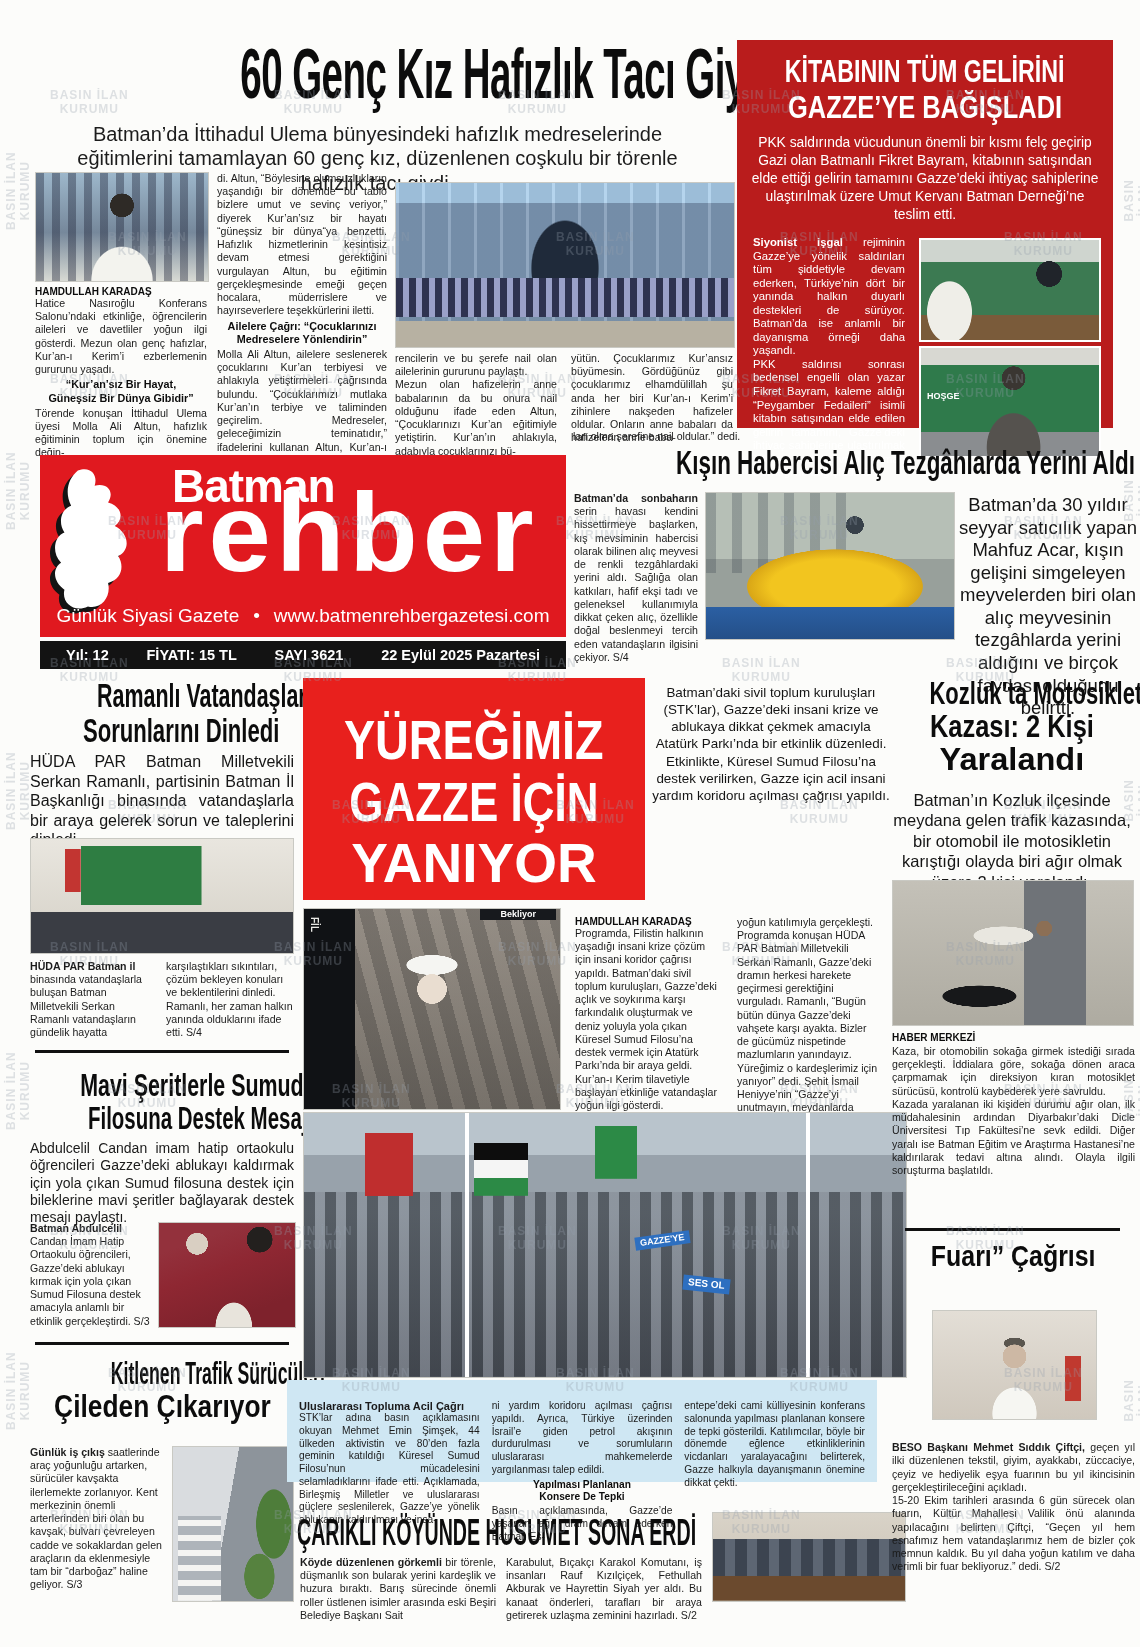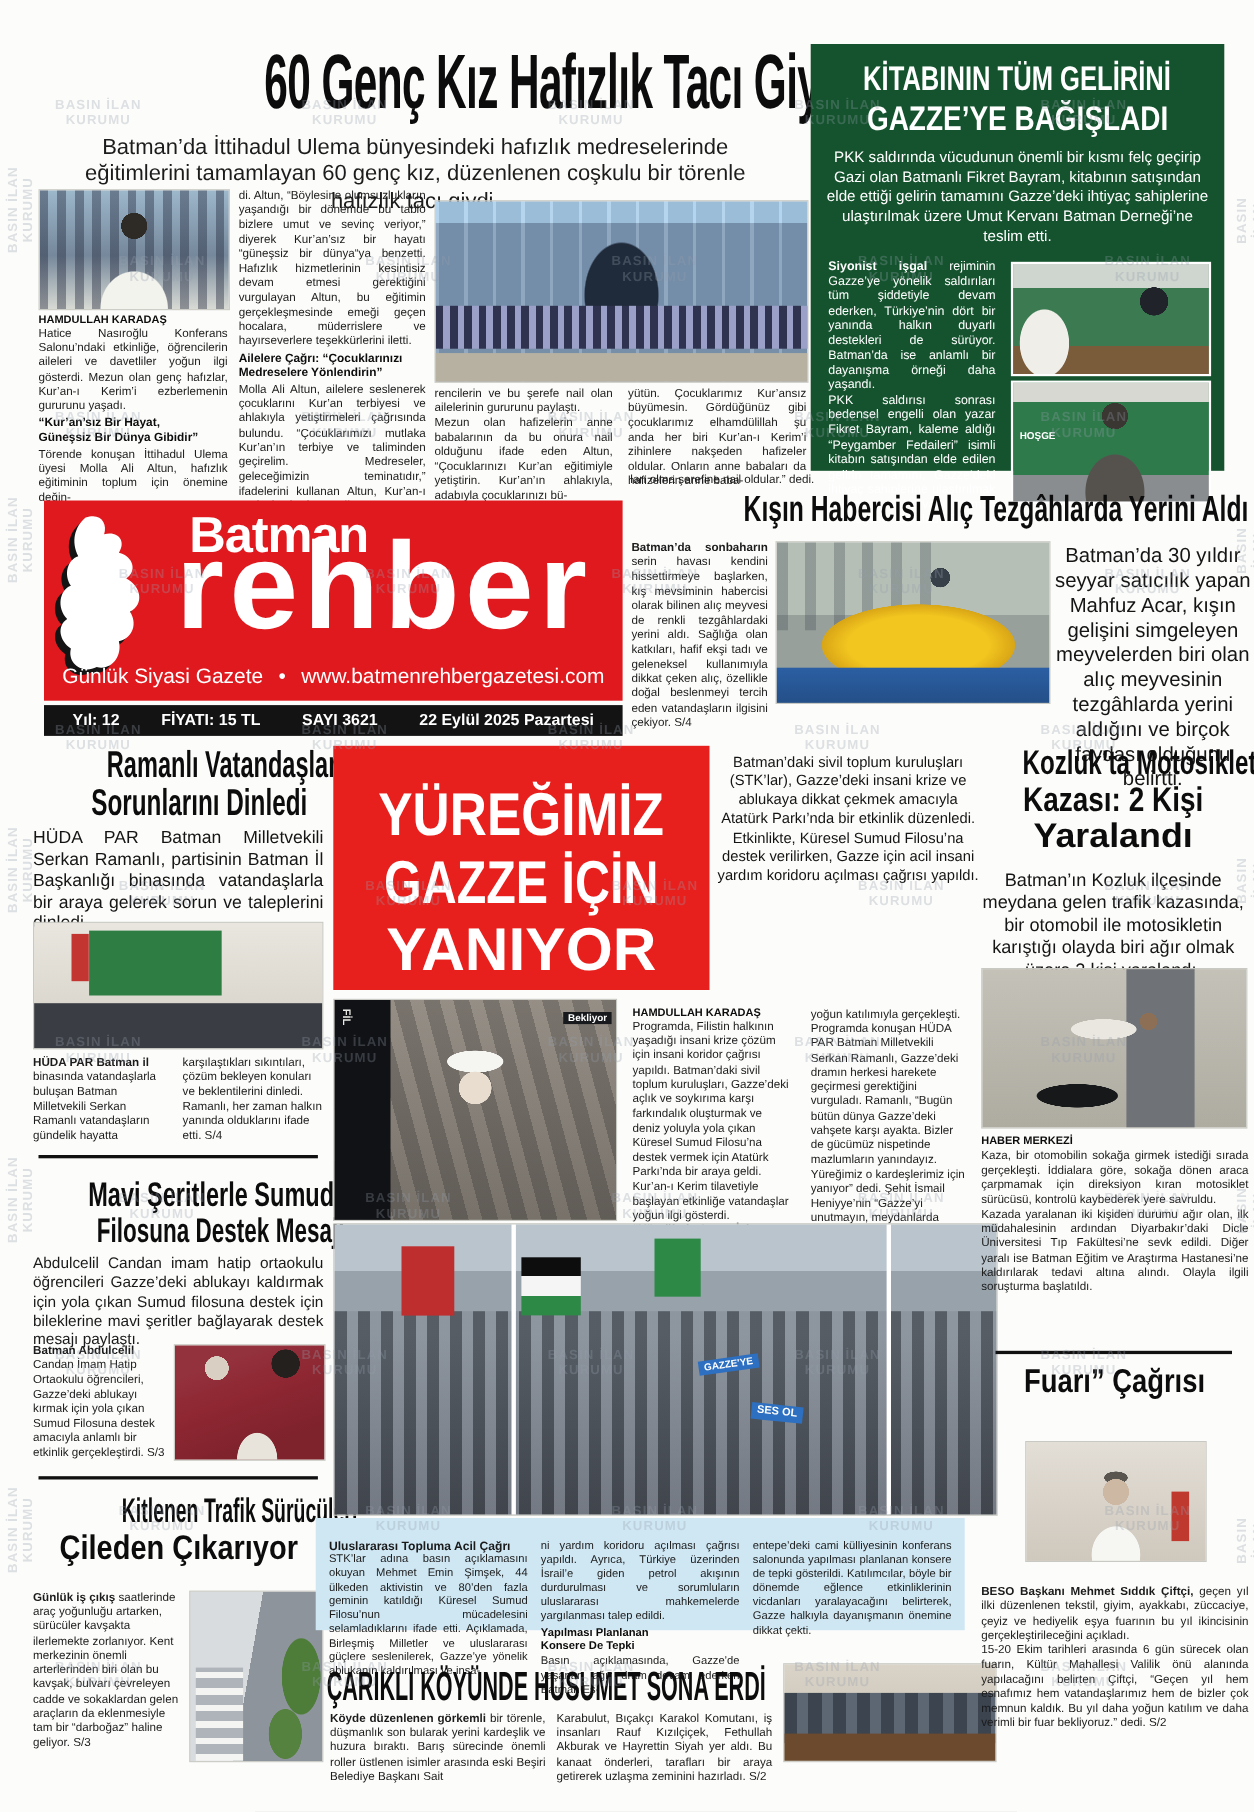--- a/index.html
+++ b/index.html
@@ -5,30 +5,30 @@
   html,body{margin:0;padding:0;background:#e9e9e7}
   #page{position:relative;width:1140px;height:1647px;margin:0 auto;background:#fcfcfa;
         font-family:"Liberation Sans",sans-serif;color:#1a1a1a;overflow:hidden}
   .abs{position:absolute}
   .hl{font-weight:bold;color:#0c0c0c}
   .cond{display:inline-block;white-space:nowrap;transform:scaleX(var(--sx,.8));transform-origin:50% 55%}
   .condL{transform-origin:0 55%}
   .bs{font-size:10.6px;line-height:1.25;text-align:justify;color:#1b1b1b}
   .bm{font-size:16px;line-height:1.22;text-align:justify;color:#151515}
   .by{font-weight:bold;font-size:10px;color:#0c0c0c}
-  .sh{font-weight:bold;text-align:left;white-space:pre-line;font-size:10.8px;line-height:1.22;margin:2px 0;color:#0c0c0c}
+  .sh{font-weight:bold;text-align:center;white-space:pre-line;font-size:10.8px;line-height:1.22;margin:2px 0;color:#0c0c0c}
   .preline{white-space:pre-line}
   .c{text-align:center}
   .rule{border-top:3px solid #101010}
   
   #masthead{background:#e0191f;color:#fff}
   #infobar{background:#131313;color:#fff;display:flex;align-items:center;justify-content:space-between;
            padding:0 26px;font-weight:bold;font-size:14.5px}
   
-  #darkbox{background:#14532d;color:#fff}
+  #darkbox{background:#b91c1c;color:#fff}
   
   #redbanner{background:#e8201d;color:#fff}
   
   #bluebox{background:#cfe7f3}
   
   .ph{position:absolute;overflow:hidden;border:1px solid #c9c9c3;background-color:#b6b6b0}
   .ov{position:absolute;font-weight:bold;line-height:1.05}
   .ph-karadas{background:radial-gradient(circle 12px at 50% 30%,#2e2a26 98%,transparent),
     radial-gradient(ellipse 52px 58px at 50% 100%,#f3f3ee 58%,transparent 60%),
     repeating-linear-gradient(90deg,rgba(30,35,55,.40) 0 8px,rgba(255,255,255,0) 8px 16px),
@@ -207,21 +207,21 @@
   <div id="redbanner" class="abs" style="left:303px;top:678px;width:342px;height:222px">
     <div class="c" style="margin-top:32px;line-height:1.12">
       <div><span class="cond" style="--sx:.85;font-size:55px;font-weight:bold">YÜREĞİMİZ</span></div>
       <div><span class="cond" style="--sx:.80;font-size:55px;font-weight:bold">GAZZE İÇİN</span></div>
       <div><span class="cond" style="--sx:1;font-size:55px;font-weight:bold">YANIYOR</span></div>
     </div>
   </div>
   <div class="abs c" style="left:652px;top:684px;width:238px;font-size:13.4px;line-height:1.28;color:#141414">Batman’daki sivil toplum kuruluşları (STK’lar), Gazze’deki insani krize ve ablukaya dikkat çekmek amacıyla Atatürk Parkı’nda bir etkinlik düzenledi. Etkinlikte, Küresel Sumud Filosu’na destek verilirken, Gazze için acil insani yardım koridoru açılması çağrısı yapıldı.</div>
   <div class="ph ph-child" style="left:303px;top:908px;width:256px;height:200px">
     <span class="ov" style="left:4px;top:8px;color:#e8e8e4;font-size:10px;writing-mode:vertical-rl">FİL</span>
-    <span class="ov" style="right:4px;top:11px;color:#fff;font-size:9px;background:#17191d;padding:1px 4px">Bekliyor</span>
+    <span class="ov" style="right:4px;top:0;color:#fff;font-size:9px;background:#17191d;padding:1px 20px">Bekliyor</span>
   </div>
   <div class="abs" style="left:575px;top:916px;width:143px">
     <div class="by">HAMDULLAH KARADAŞ</div>
     <div class="bs" style="text-align:left">Programda, Filistin halkının yaşadığı insani krize çözüm için insani koridor çağrısı yapıldı. Batman’daki sivil toplum kuruluşları, Gazze’deki açlık ve soykırıma karşı farkındalık oluşturmak ve deniz yoluyla yola çıkan Küresel Sumud Filosu’na destek vermek için Atatürk Parkı’nda bir araya geldi. Kur’an-ı Kerim tilavetiyle başlayan etkinliğe vatandaşlar yoğun ilgi gösterdi.</div>
     <div class="by" style="font-size:10.8px">“Yüreğimiz Gazze İçin Yanıyor”</div>
     <div class="bs" style="text-align:left">Etkinlik, Kur’an-ı Kerim tilavetiyle başladı ve vatandaşların</div>
   </div>
   <div class="abs bs" style="left:737px;top:916px;width:143px;text-align:left">yoğun katılımıyla gerçekleşti. Programda konuşan HÜDA PAR Batman Milletvekili Serkan Ramanlı, Gazze’deki dramın herkesi harekete geçirmesi gerektiğini vurguladı. Ramanlı, “Bugün bütün dünya Gazze’deki vahşete karşı ayakta. Bizler de gücümüz nispetinde mazlumların yanındayız. Yüreğimiz o kardeşlerimiz için yanıyor” dedi. Şehit İsmail Heniyye’nin “Gazze’yi unutmayın, meydanlarda sesinizi yükseltin” vasiyetini hatırlatan Ramanlı, burada olmalarının bu vasiyeti yerine getirmek olduğunu belirtti.</div>
   <div class="ph ph-crowd" style="left:303px;top:1112px;width:602px;height:264px">
     <span class="ov" style="left:55%;top:46%;background:#2d6fc0;color:#fff;font-size:9px;padding:2px 5px;transform:rotate(-8deg)">GAZZE'YE</span>

